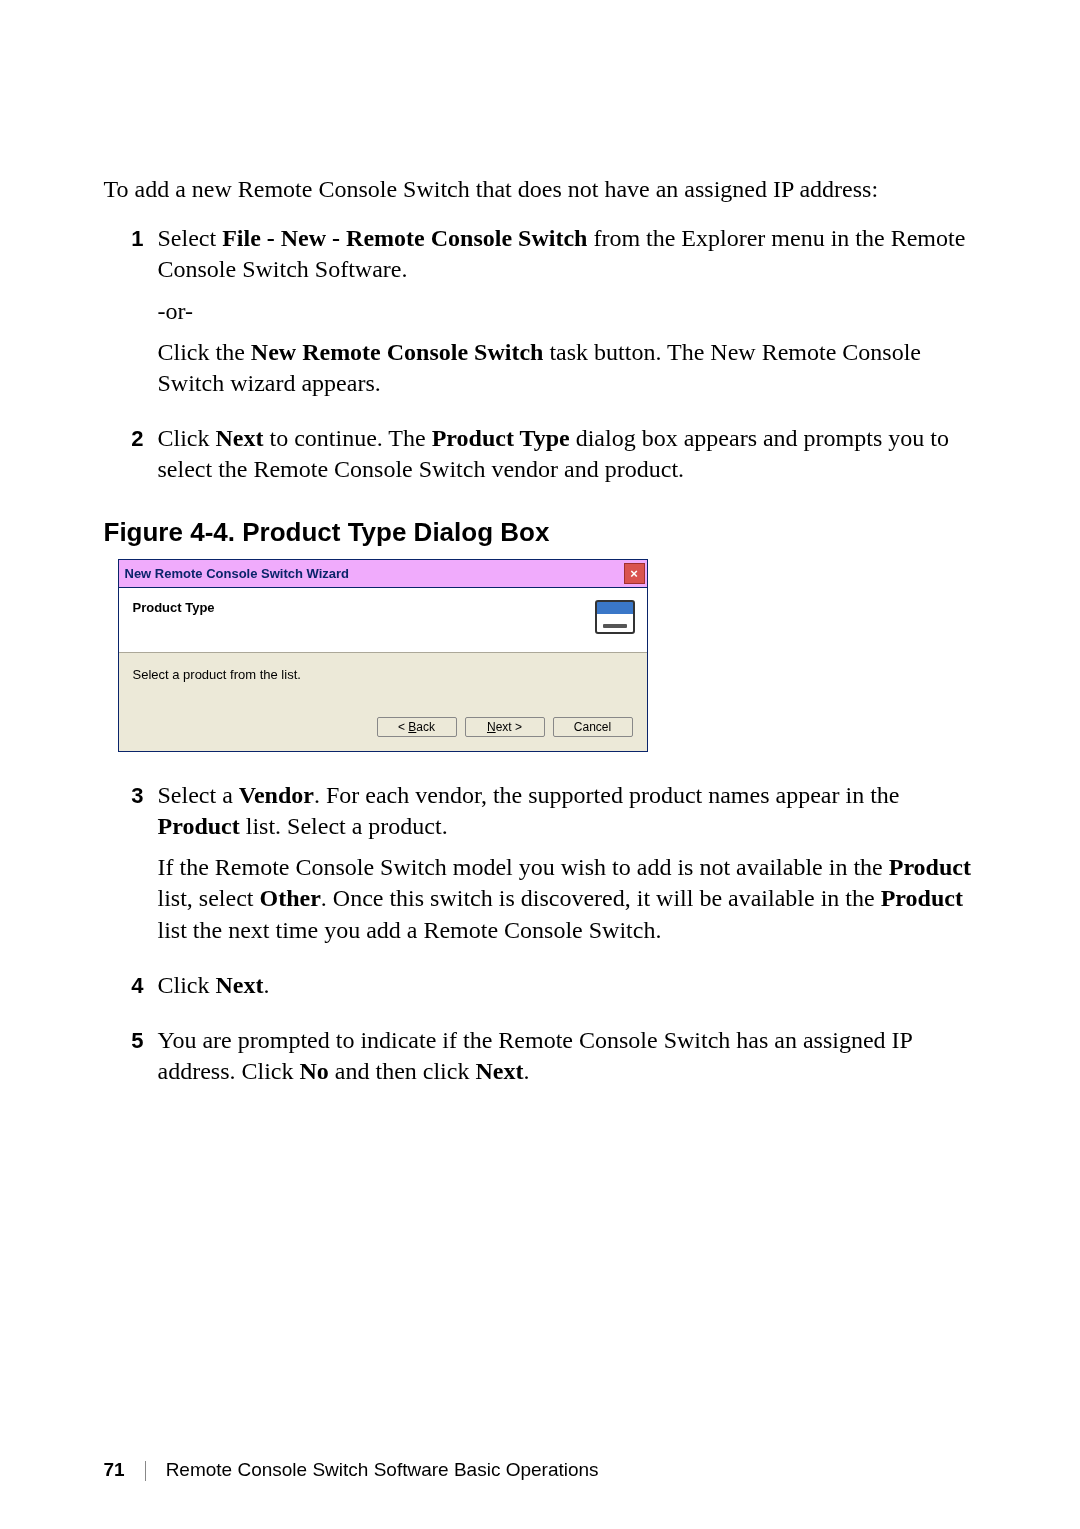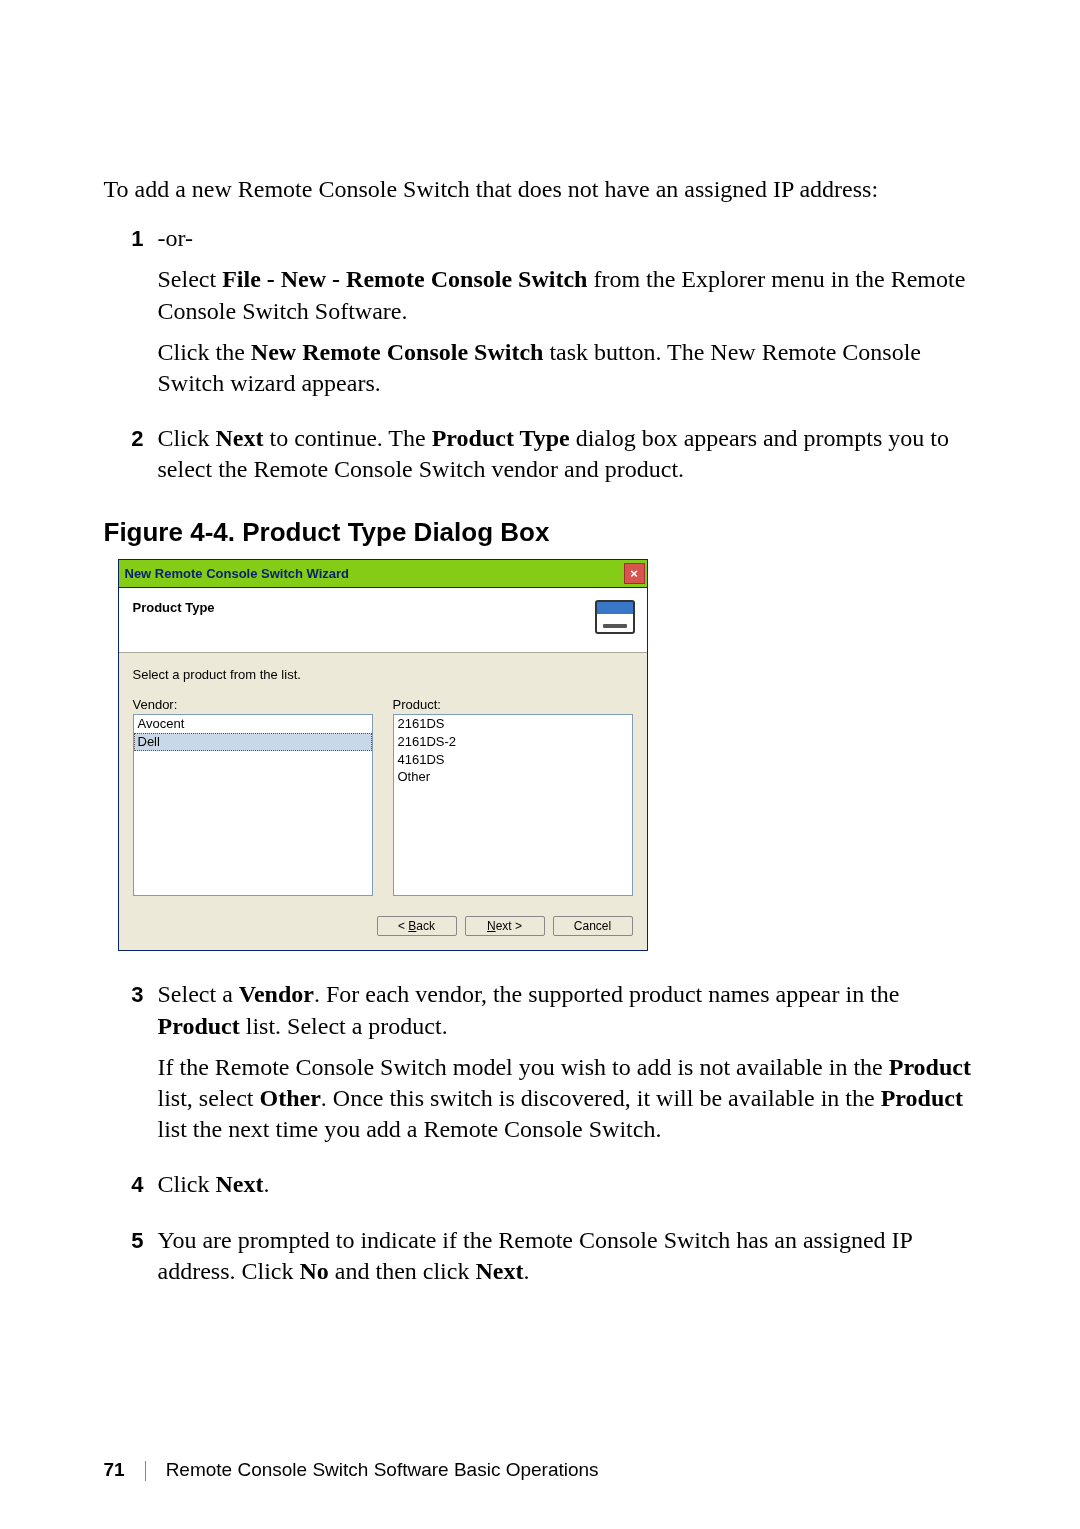--- a/index.html
+++ b/index.html
@@ -45,21 +45,21 @@
     font-family:Tahoma, Arial, sans-serif;
     font-size:13px;
     background:#ece9d8;
     box-sizing:border-box;
     line-height:1.2;
   }
   .titlebar{
     display:flex;
     align-items:center;
     justify-content:space-between;
-    background:#84cc16;
+    background:#f0abfc;
     color:#0a246a;
     padding:3px 2px 3px 6px;
     font-weight:bold;
     border-bottom:1px solid #0a246a;
   }
   .closebtn{
     width:19px;height:19px;
     background:#d9534f;
     border:1px solid #a03030;
     display:flex;align-items:center;justify-content:center;
@@ -144,22 +144,22 @@
 <body>
 
 <div class="page">
 
   <p class="intro">To add a new Remote Console Switch that does not have an assigned IP address:</p>
 
   <ol class="steps">
     <li>
       <span class="step-num">1</span>
       <div class="step-body">
+        <p><span>Select </span><span class="bold">File - New - Remote Console Switch</span><span> from the Explorer menu in the Remote Console Switch Software.</span></p>
         <p>-or-</p>
-        <p><span>Select </span><span class="bold">File - New - Remote Console Switch</span><span> from the Explorer menu in the Remote Console Switch Software.</span></p>
         <p><span>Click the </span><span class="bold">New Remote Console Switch</span><span> task button. The New Remote Console Switch wizard appears.</span></p>
       </div>
     </li>
     <li>
       <span class="step-num">2</span>
       <div class="step-body">
         <p><span>Click </span><span class="bold">Next</span><span> to continue. The </span><span class="bold">Product Type</span><span> dialog box appears and prompts you to select the Remote Console Switch vendor and product.</span></p>
       </div>
     </li>
   </ol>
@@ -172,38 +172,20 @@
       <span class="closebtn">×</span>
     </div>
     <div class="dlg-header">
       <div class="txt">
         <div class="htitle">Product Type</div>
       </div>
       <div class="dlg-icon"></div>
     </div>
     <div class="dlg-body">
       <div class="dlg-sel">Select a product from the list.</div>
-      <div class="dlg-cols">
-        <div class="dlg-col">
-          <label>Vendor:</label>
-          <div class="listbox">
-            <div class="opt">Avocent</div>
-            <div class="opt selected">Dell</div>
-          </div>
-        </div>
-        <div class="dlg-col">
-          <label>Product:</label>
-          <div class="listbox">
-            <div class="opt">2161DS</div>
-            <div class="opt">2161DS-2</div>
-            <div class="opt">4161DS</div>
-            <div class="opt">Other</div>
-          </div>
-        </div>
-      </div>
     </div>
     <div class="dlg-buttons">
       <button><span>&lt; </span><span class="u">B</span><span>ack</span></button>
       <button><span class="u">N</span><span>ext &gt;</span></button>
       <button>Cancel</button>
     </div>
   </div>
 
   <ol class="steps">
     <li>

